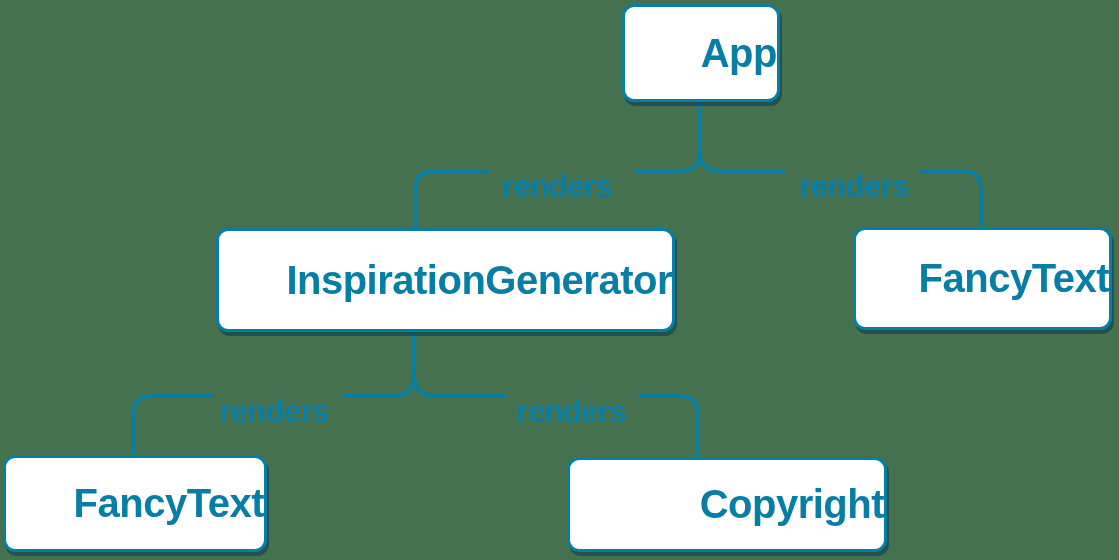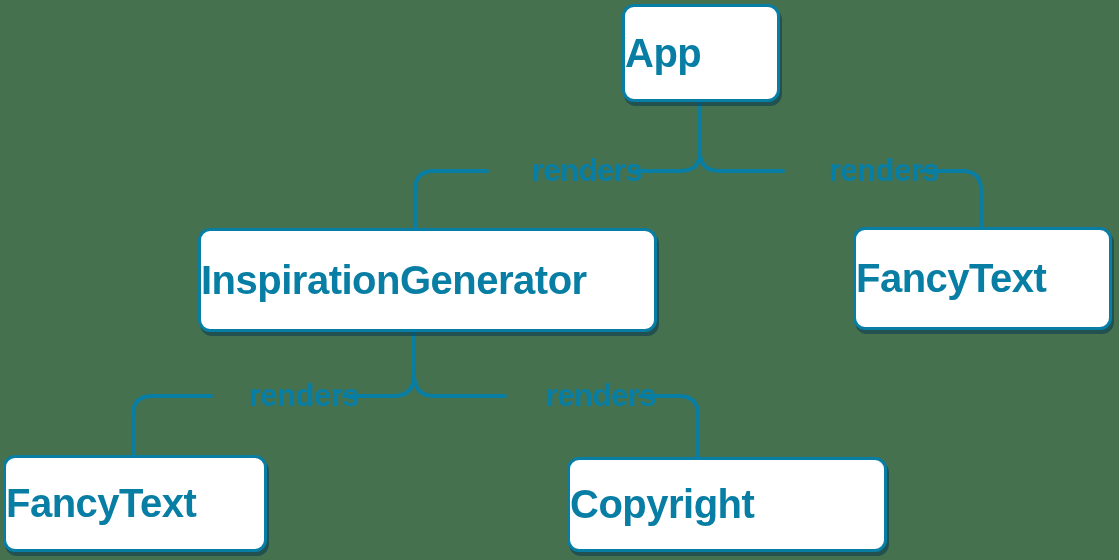--- a/index.html
+++ b/index.html
@@ -28,47 +28,48 @@
   .edge-path {
     fill: none;
     stroke: var(--accent);
     stroke-width: 3.8;
     stroke-linecap: round;
   }
   .node {
     position: absolute;
     display: flex;
     align-items: center;
-    justify-content: flex-start;
+    justify-content: flex-end;
     background: var(--node-fill);
     border: 3.5px solid var(--accent);
     border-radius: 12px;
     box-shadow: 2px 4px 0 var(--node-shadow);
     color: var(--accent);
     font-size: 40px;
     font-weight: 600;
     letter-spacing: -0.5px;
     white-space: nowrap;
   }
   .node-app            { left: 622px; top: 4px;   width: 158px; height: 98px; }
-  .node-insp           { left: 198px; top: 228px; width: 459px; height: 104px; }
+  .node-insp           { left: 216px; top: 228px; width: 459px; height: 104px; }
   .node-fancy-top      { left: 853px; top: 227px; width: 259px; height: 103px; }
   .node-fancy-bottom   { left: 3px;   top: 455px; width: 264px; height: 97px; }
   .node-copyright      { left: 567px; top: 457px; width: 320px; height: 95px; }
   .edge-label {
     position: absolute;
     width: 170px;
     height: 36px;
     line-height: 36px;
-    text-align: right;
+    text-align: center;
     color: var(--accent);
     font-size: 31px;
     font-weight: 700;
     letter-spacing: -0.5px;
     white-space: nowrap;
+    margin-top: 16px;
   }
   .edge-label-1 { left: 472px; top: 153px; }
   .edge-label-2 { left: 769px; top: 153px; }
   .edge-label-3 { left: 189px; top: 378px; }
   .edge-label-4 { left: 486px; top: 378px; }
 </style>
 </head>
 <body>
 
 <div class="stage">

